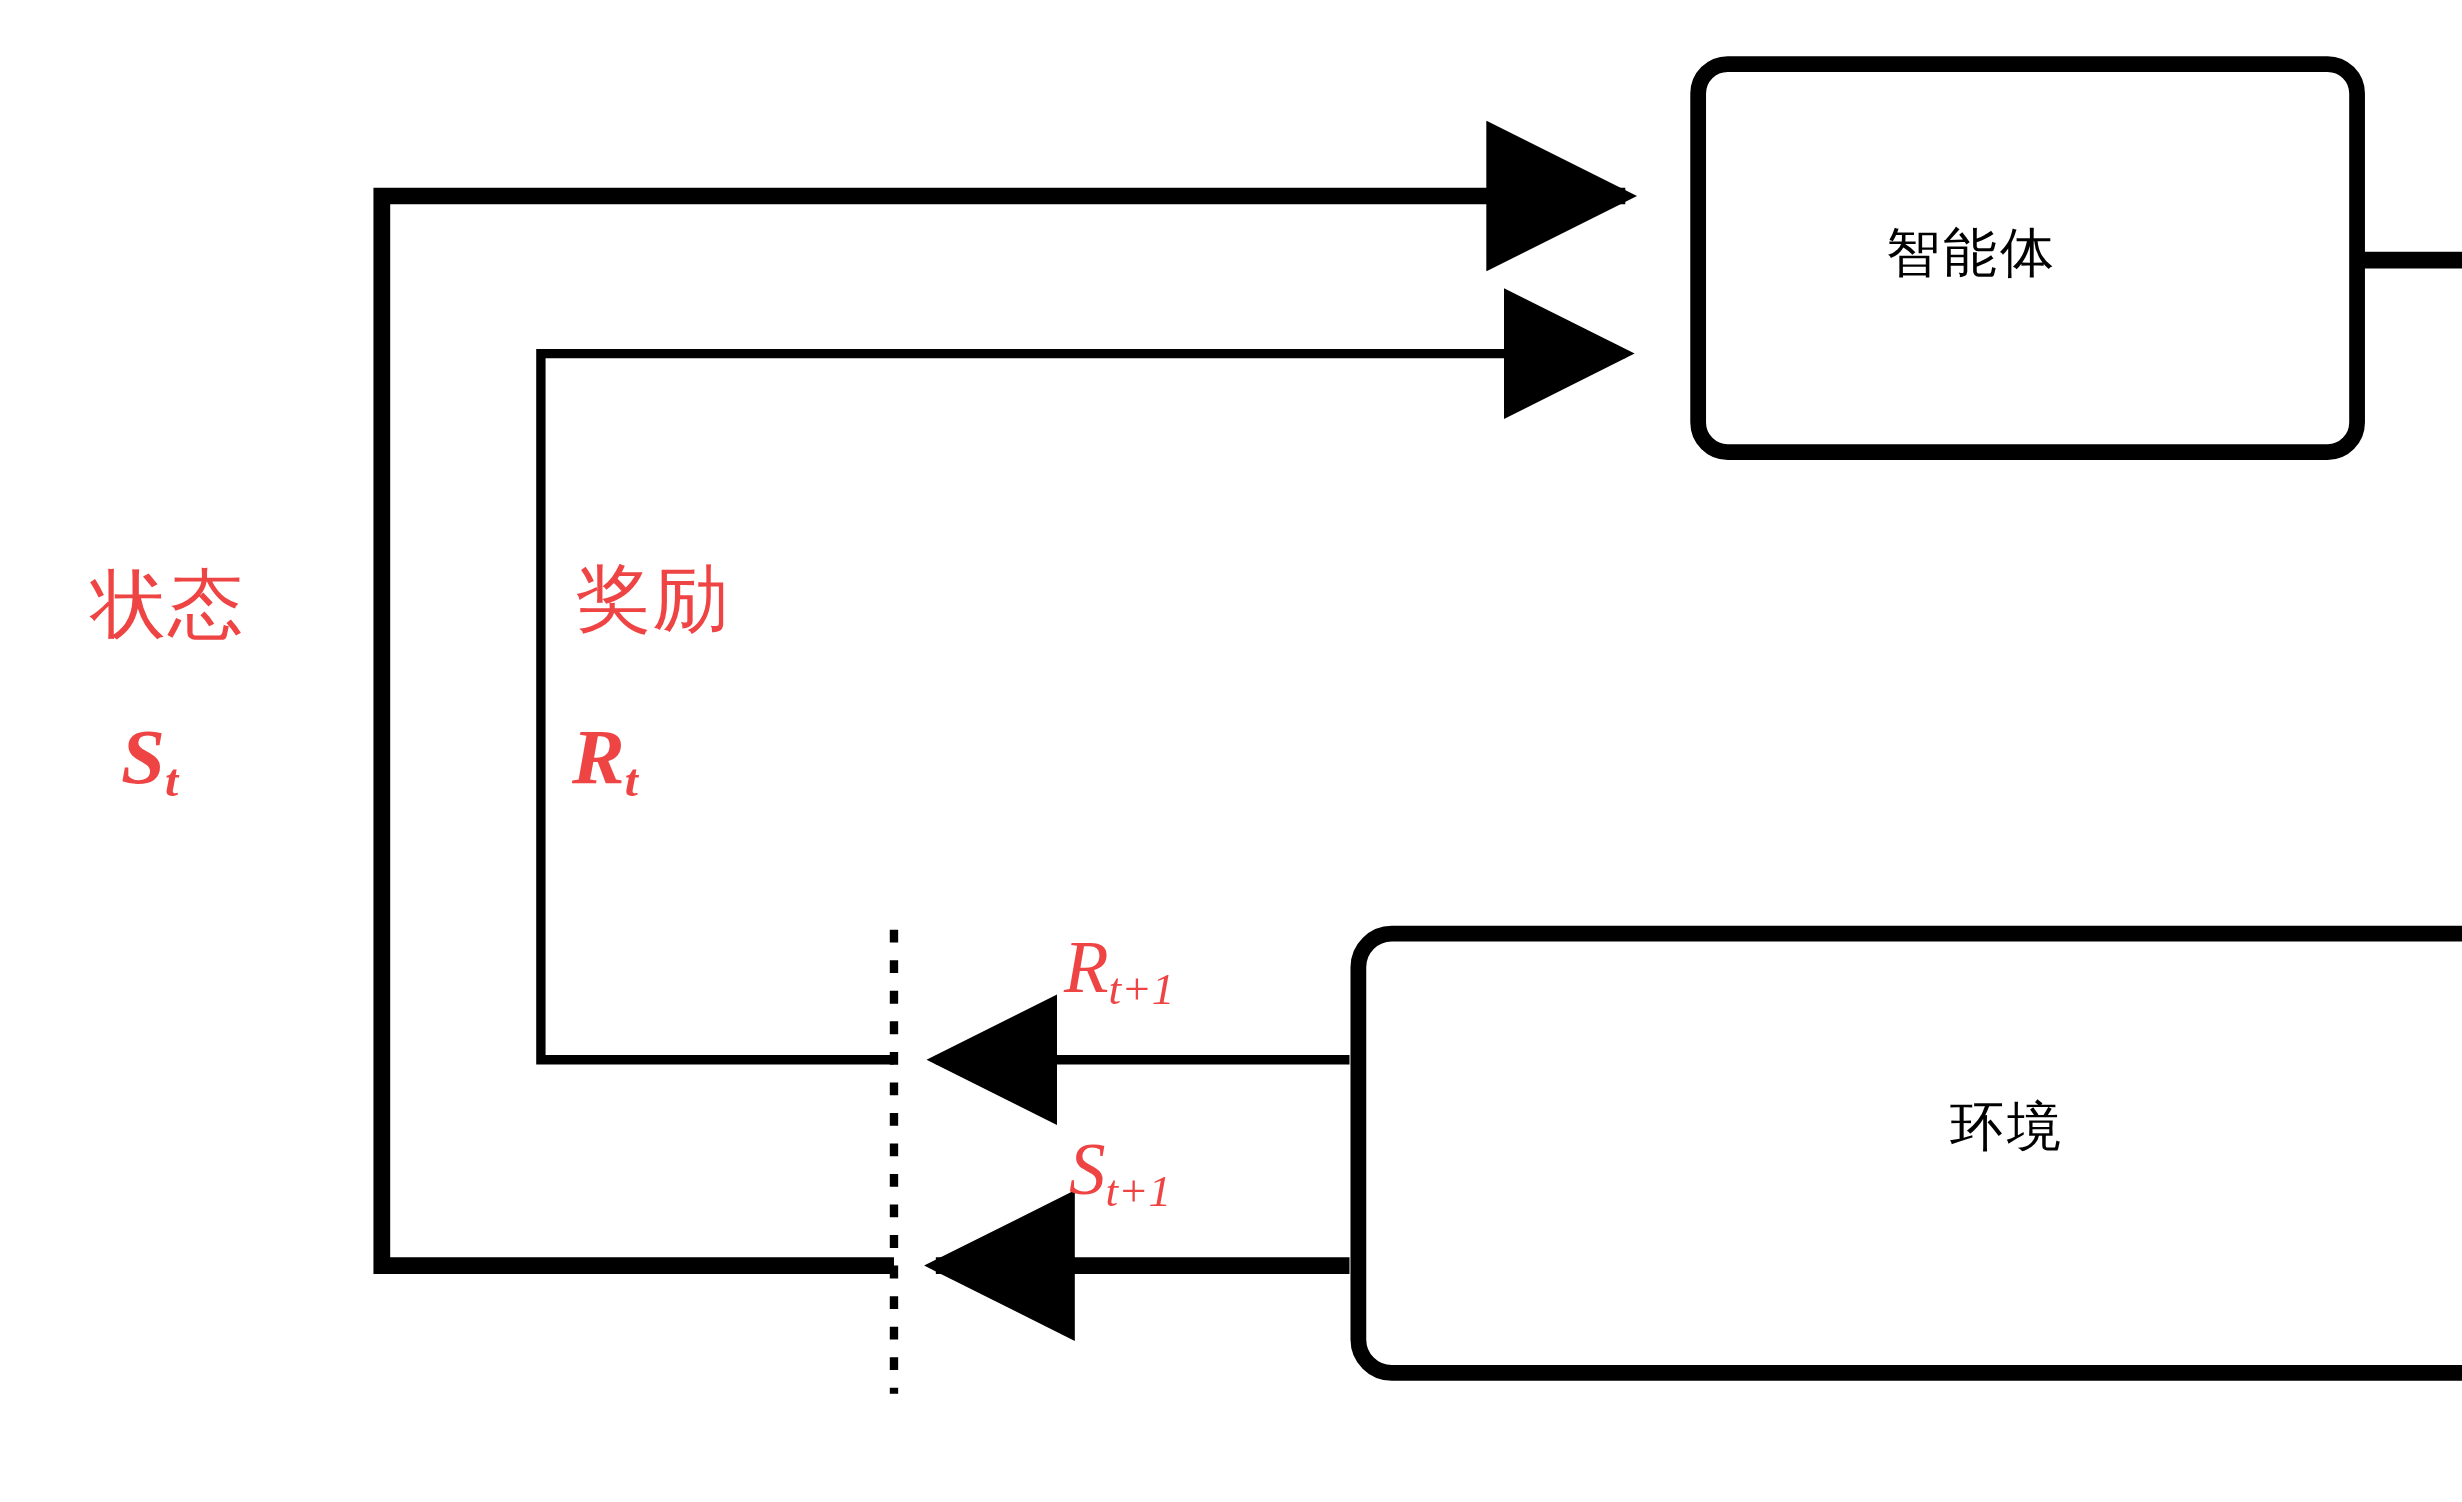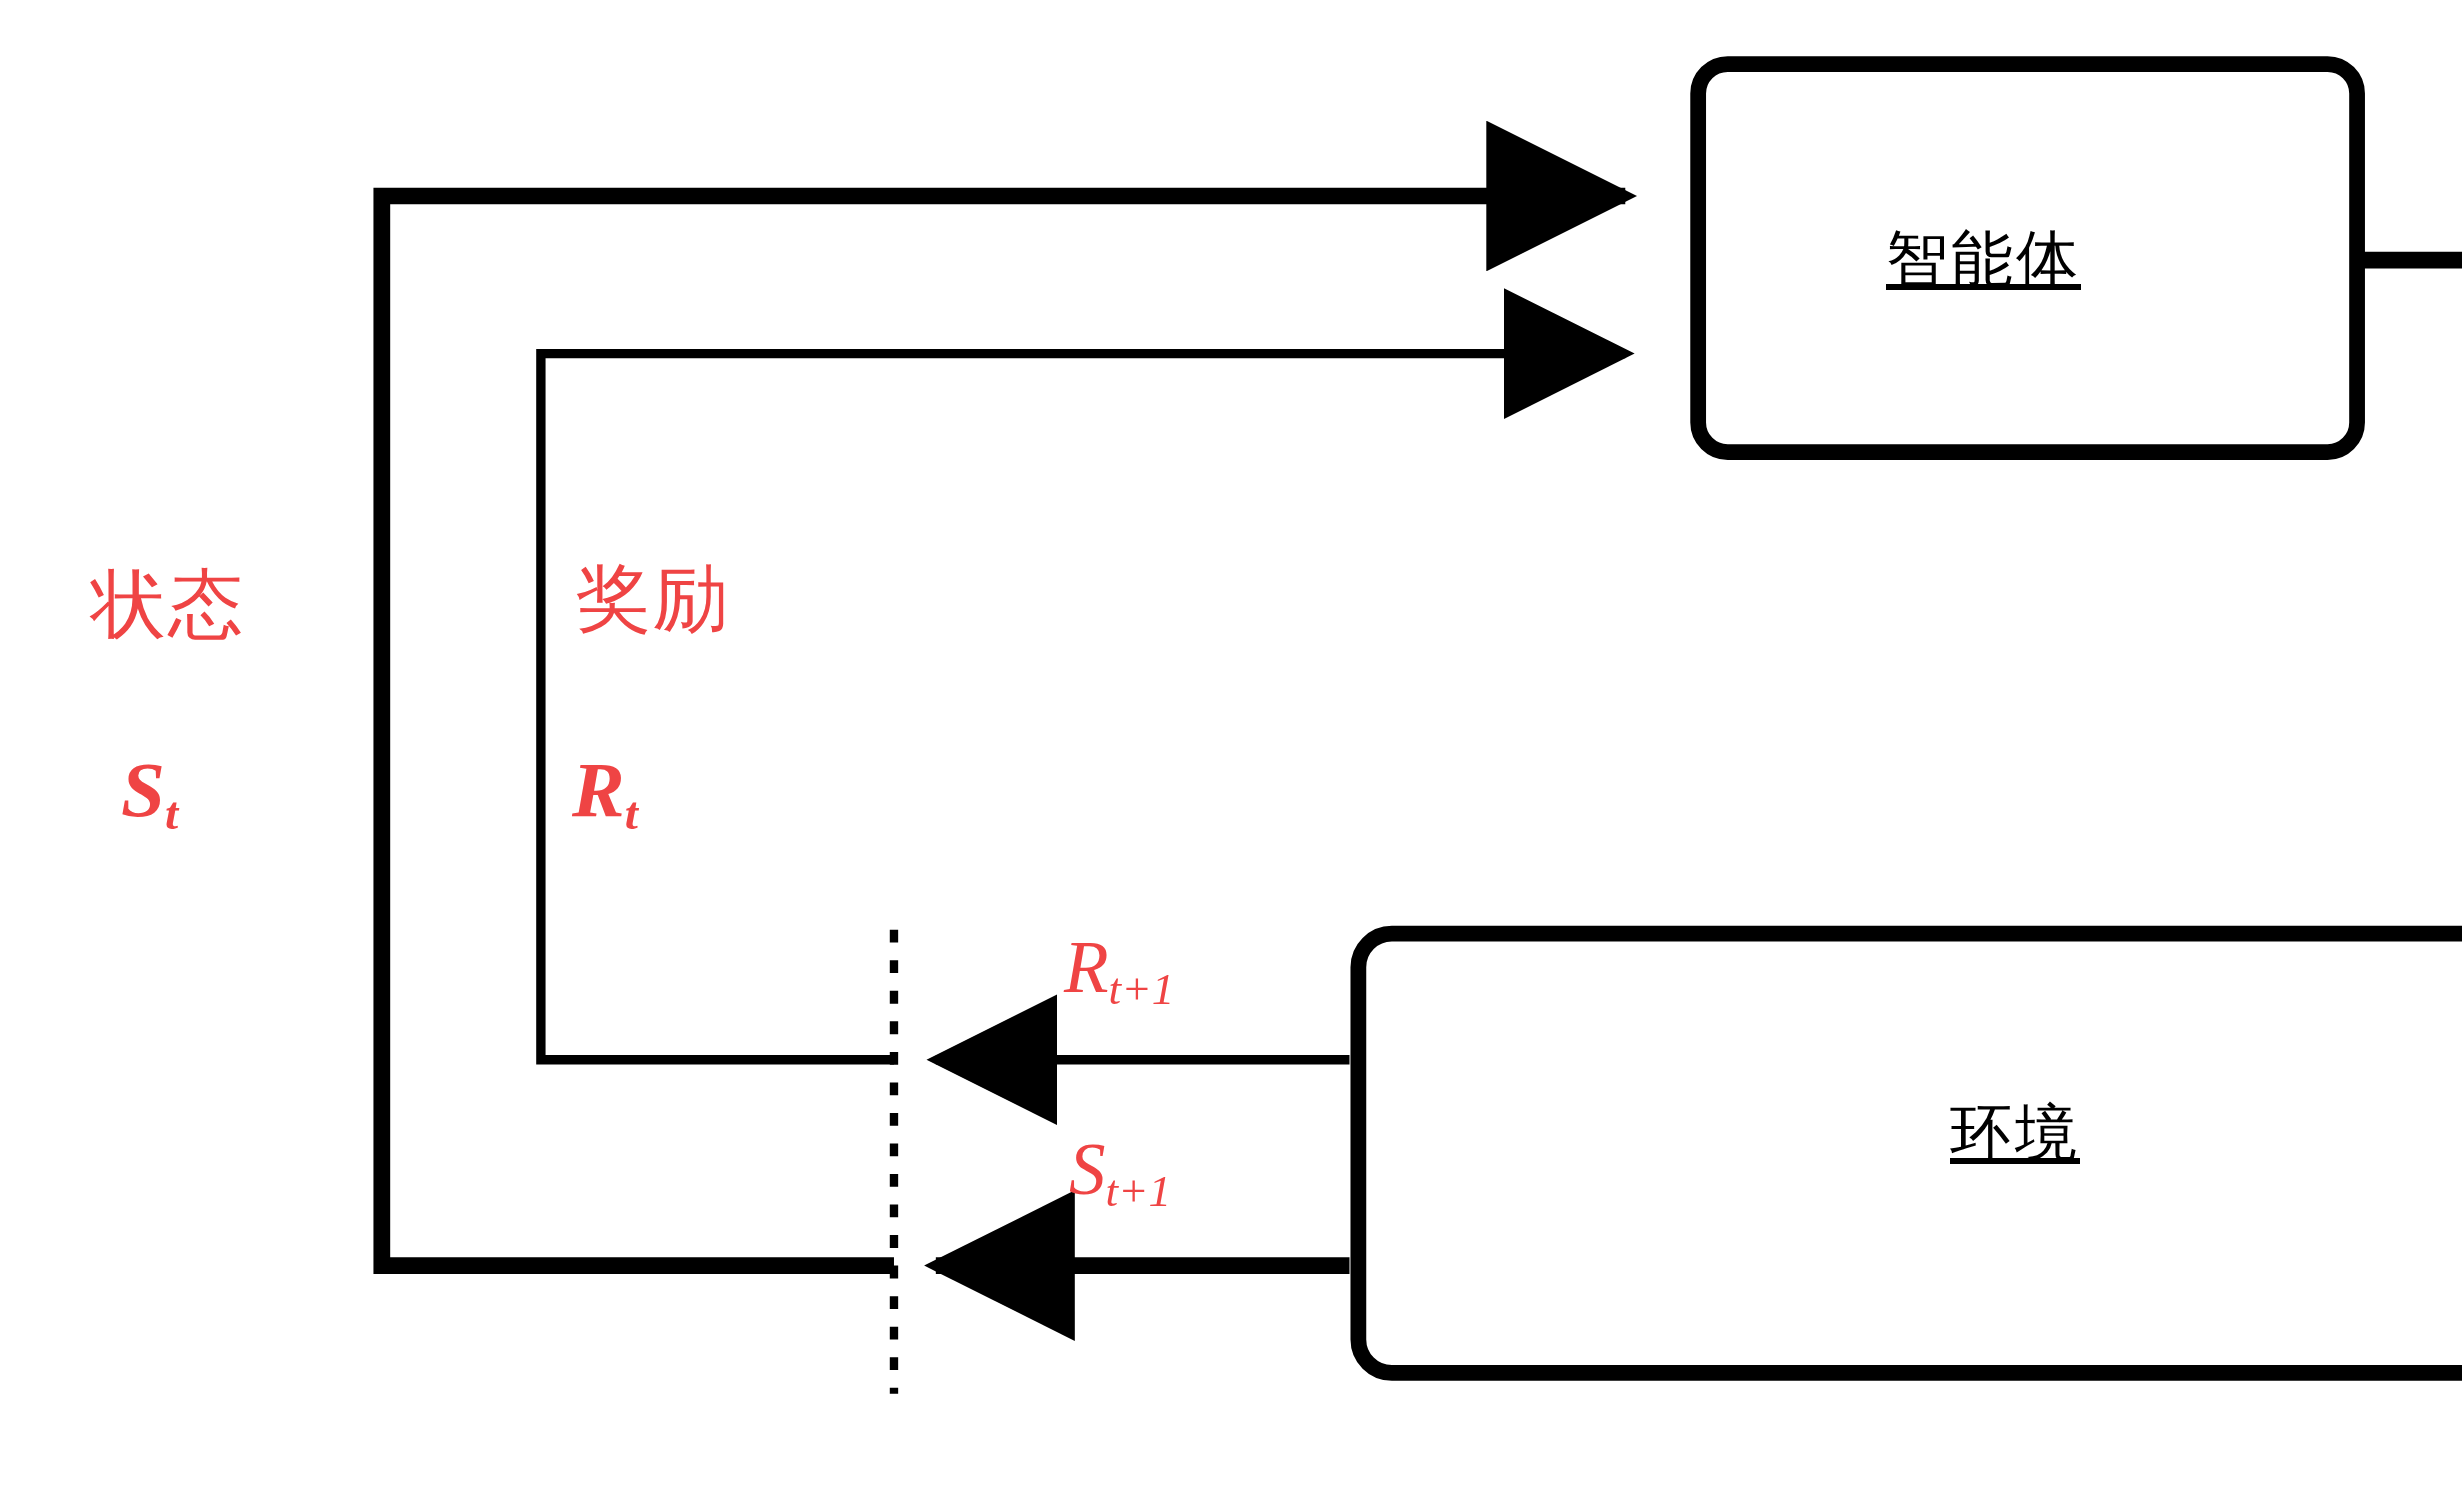--- a/index.html
+++ b/index.html
@@ -37,21 +37,20 @@
     font-family: "DejaVu Serif", "Liberation Serif", serif;
     font-size: 75px;
     font-weight: 400;
     letter-spacing: 2px;
   }
   .mathvar {
     font-family: "Liberation Serif", "DejaVu Serif", serif;
     font-style: italic;
     font-weight: 700;
     font-size: 79px;
-    margin-top: 33px;
   }
   .mathvar .sub {
     font-size: 0.60em;
     font-style: italic;
     font-weight: 600;
     vertical-align: -0.28em;
     letter-spacing: 0px;
   }
   .mathvar-sm {
     font-family: "Liberation Serif", "DejaVu Serif", serif;
@@ -60,25 +59,24 @@
     font-size: 73px;
   }
   .mathvar-sm .sub {
     font-size: 0.62em;
     font-style: italic;
     vertical-align: -0.26em;
   }
   .box-caption {
     position: absolute;
     font-family: "DejaVu Serif", "Liberation Serif", serif;
-    font-size: 62px;
+    font-size: 54px;
     color: #000000;
     letter-spacing: 3px;
     white-space: nowrap;
-    text-decoration: underline;
   }
   .footer-caption {
     position: absolute;
     font-family: "DejaVu Serif", "Liberation Serif", serif;
     font-size: 53px;
     color: #f4f4f4;
     white-space: nowrap;
     letter-spacing: 2px;
   }
 </style>

